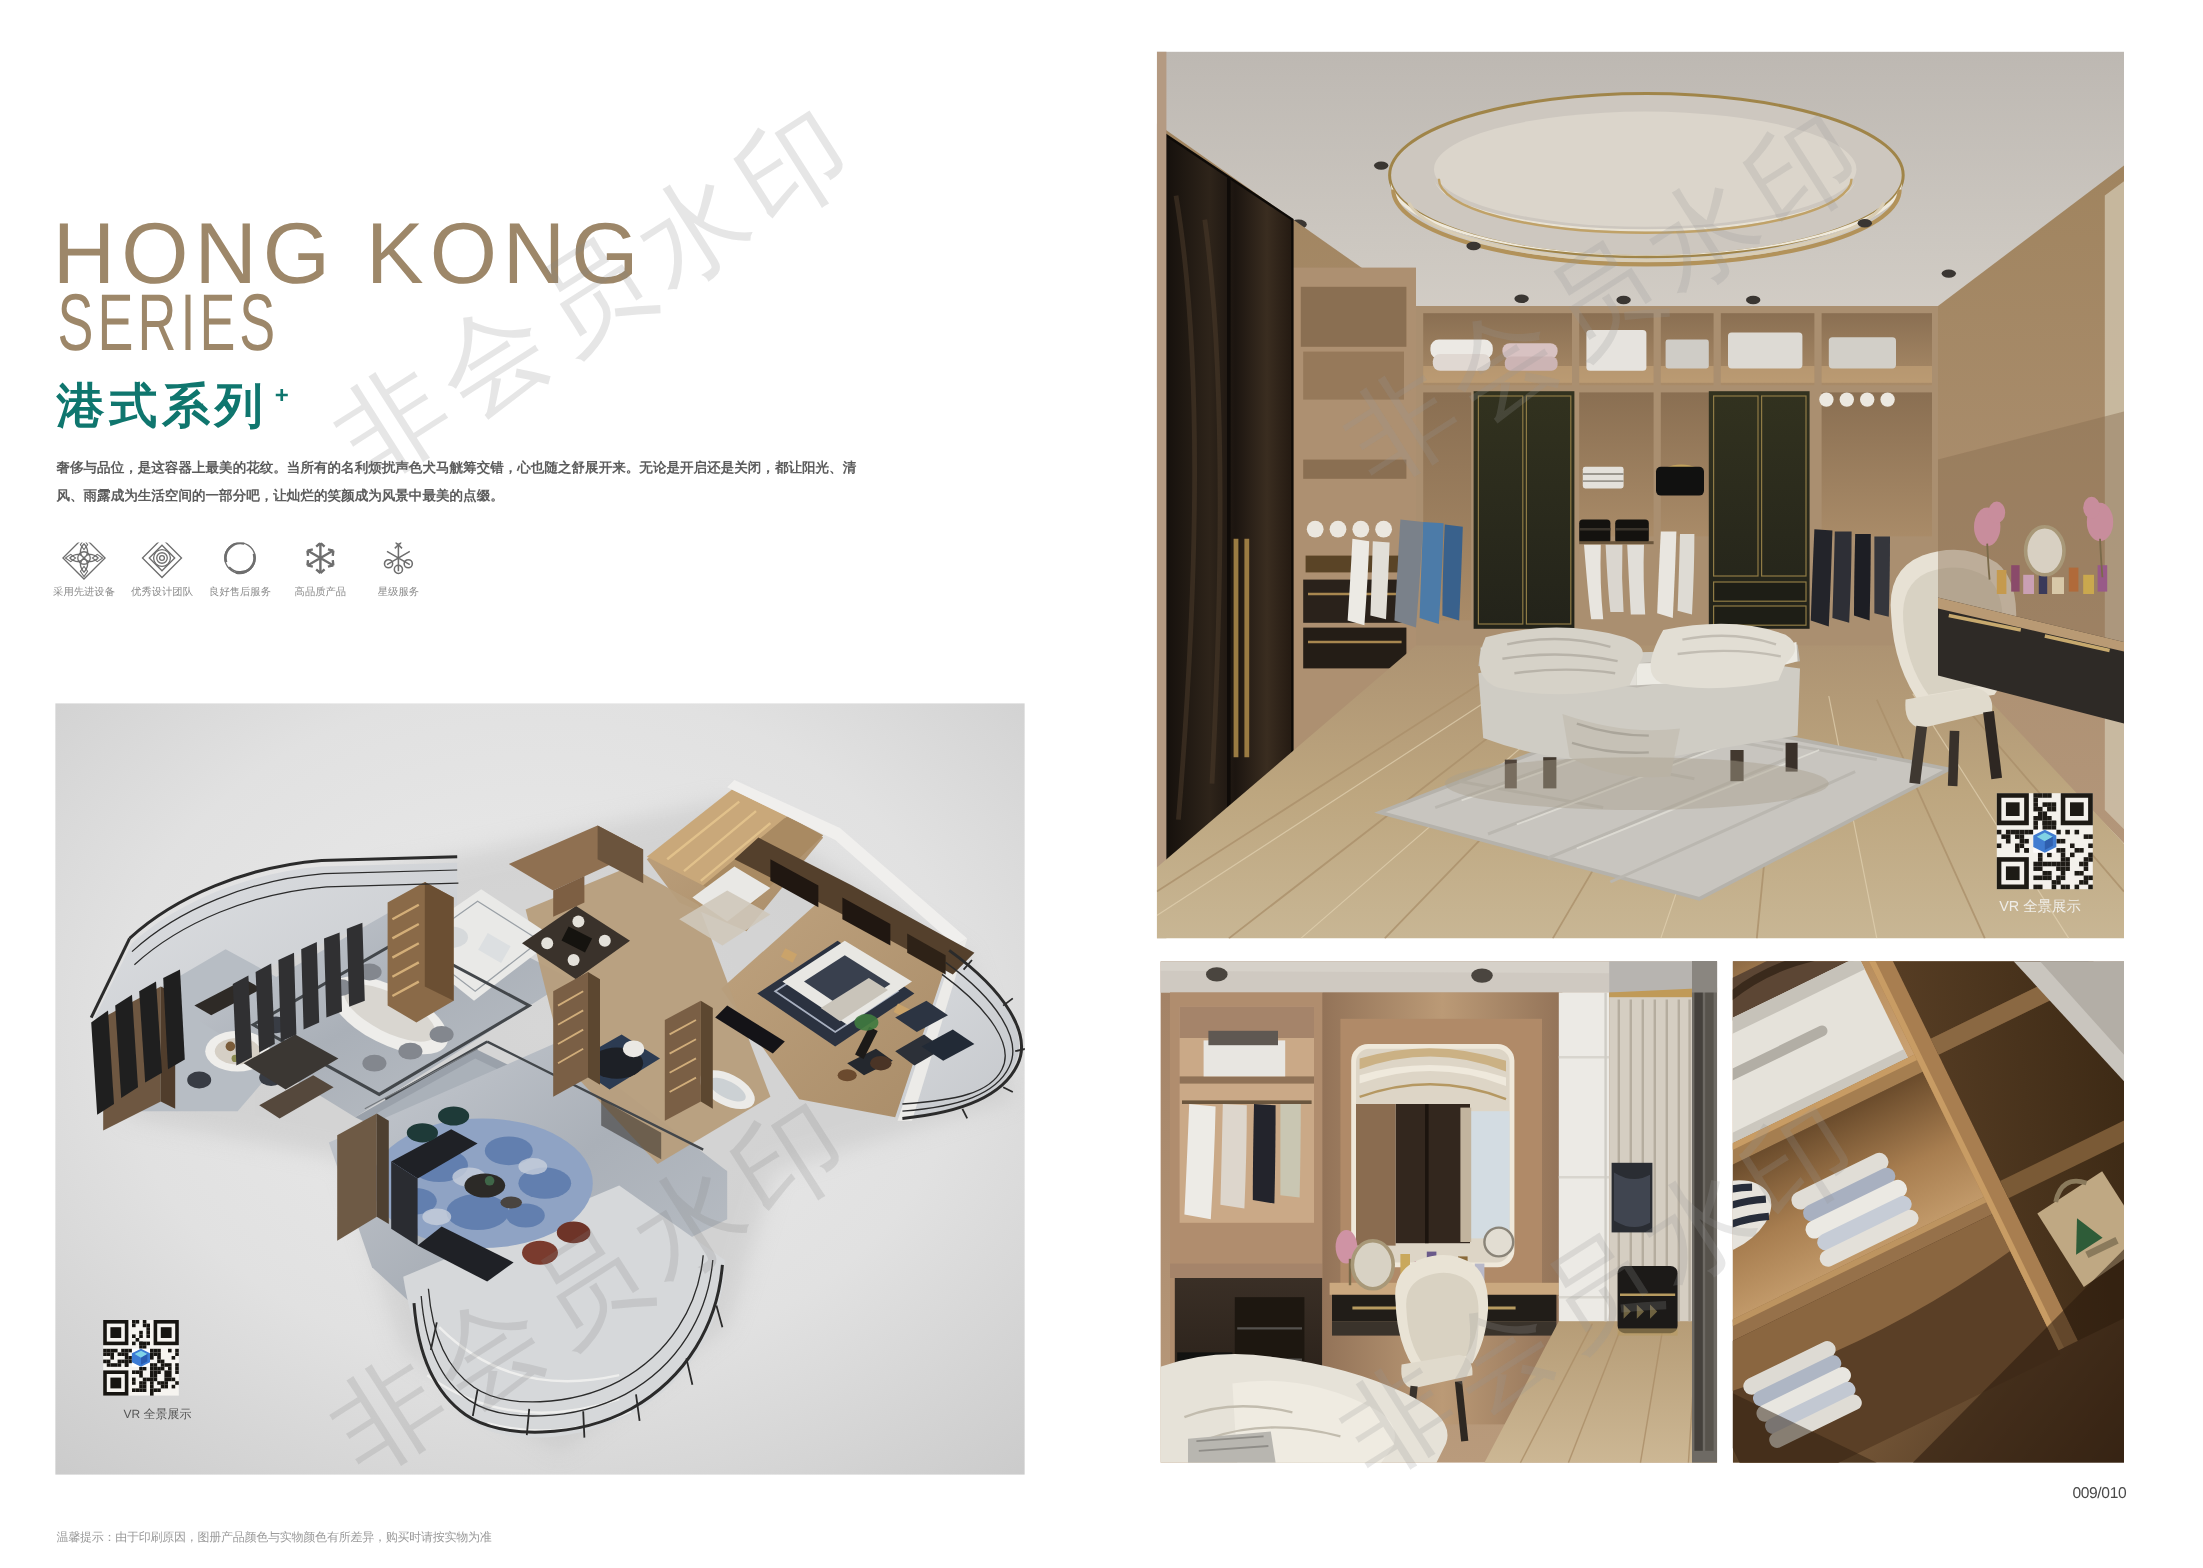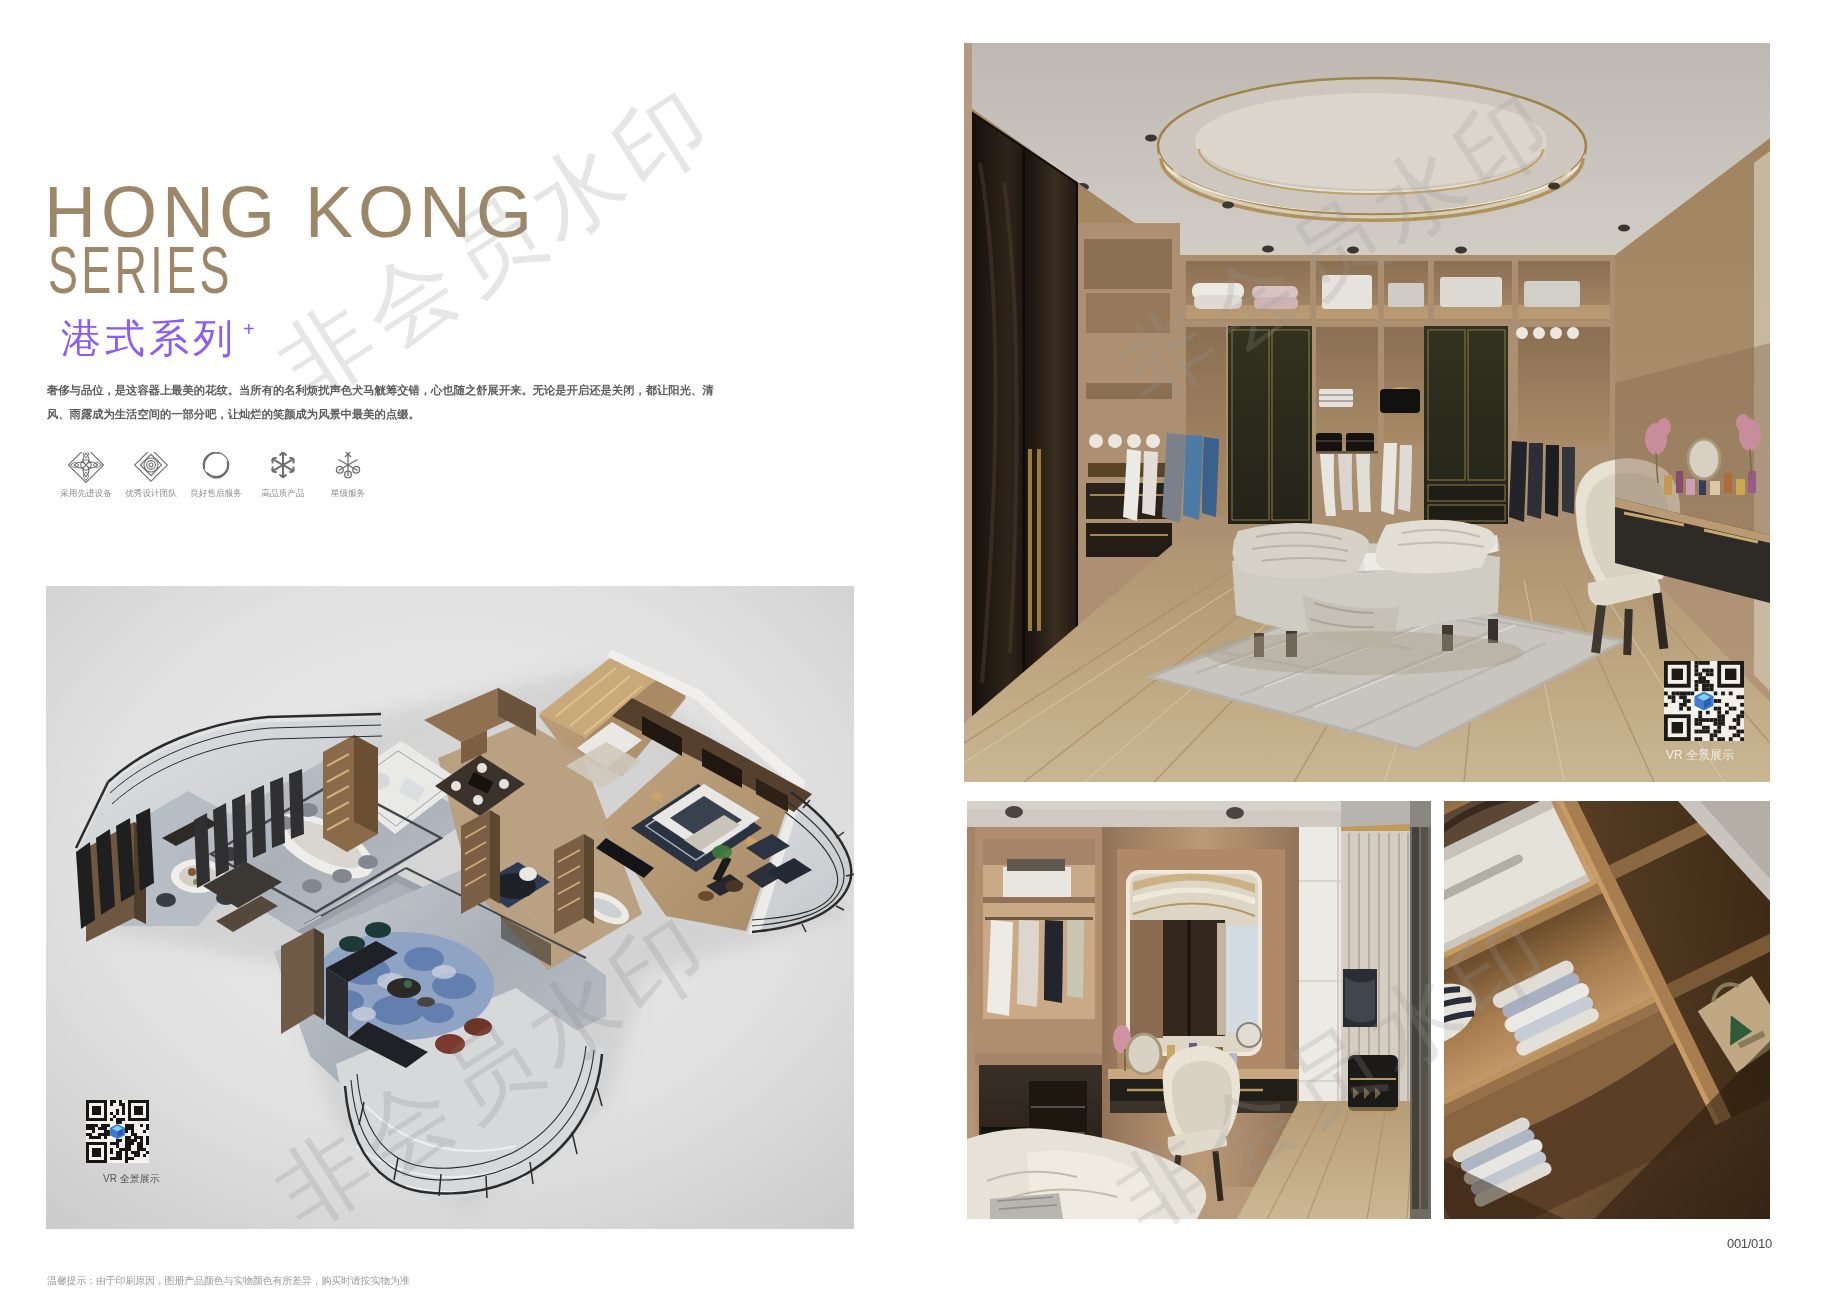--- a/index.html
+++ b/index.html
@@ -13,25 +13,25 @@
 
 <div class="abs" style="left:293px;top:1141px;transform:rotate(-32.5deg);transform-origin:0 60%;font-size:90px;letter-spacing:9px;color:rgba(130,130,130,0.20);white-space:nowrap;z-index:50;">非会员水印</div>
 
 <div class="abs" style="left:1137px;top:317px;transform:rotate(-32.5deg);transform-origin:0 60%;font-size:90px;letter-spacing:9px;color:rgba(150,150,150,0.22);white-space:nowrap;z-index:50;">非会员水印</div>
 
 <div class="abs" style="left:1134px;top:1144px;transform:rotate(-32.5deg);transform-origin:0 60%;font-size:90px;letter-spacing:9px;color:rgba(150,150,150,0.22);white-space:nowrap;z-index:50;">非会员水印</div>
 
 <div class="abs" style="left:44px;top:182px;color:#9d8769;font-size:72px;line-height:61px;letter-spacing:5px;white-space:nowrap;">HONG KONG</div>
 <div class="abs" style="left:48px;top:231px;color:#9d8769;font-size:67px;letter-spacing:5px;transform:scaleX(0.67);transform-origin:0 0;white-space:nowrap;">SERIES</div>
 
-<div class="abs" style="left:61px;top:311px;color:#8b5cf6;font-size:40px;letter-spacing:4px;">港式系列<span style="font-size:20px;vertical-align:16px;margin-left:6px;">+</span></div>
+<div class="abs" style="left:47px;top:311px;color:#0f766e;font-size:40px;letter-spacing:4px;font-weight:bold;">港式系列<span style="font-size:20px;vertical-align:16px;margin-left:6px;">+</span></div>
 
 <div class="abs" style="left:47px;top:378px;width:760px;color:#5c5c5c;font-size:11.3px;line-height:24px;letter-spacing:0px;white-space:nowrap;font-weight:bold;">奢侈与品位，是这容器上最美的花纹。当所有的名利烦扰声色犬马觥筹交错，心也随之舒展开来。无论是开启还是关闭，都让阳光、清<br>风、雨露成为生活空间的一部分吧，让灿烂的笑颜成为风景中最美的点缀。</div>
 
-<div class="abs" style="left:40px;top:452px;width:340px;height:60px;margin-left:16px;">
+<div class="abs" style="left:40px;top:452px;width:340px;height:60px;">
 <svg width="340" height="60" viewBox="0 0 340 60">
 <g stroke="#6e6e6e" fill="none" stroke-width="1.1">
 
 <g transform="translate(30,13)">
           <rect x="-12.4" y="-12.4" width="24.8" height="24.8" transform="rotate(45)"></rect>
           <circle r="5.2"></circle>
           <path d="M0,-12 C4,-7 4,-3 0,0 C-4,-3 -4,-7 0,-12 M12,0 C7,4 3,4 0,0 C3,-4 7,-4 12,0 M0,12 C-4,7 -4,3 0,0 C4,3 4,7 0,12 M-12,0 C-7,-4 -3,-4 0,0 C-3,4 -7,4 -12,0"></path>
           <path d="M0,-15.5 L3,-11 L0,-7 L-3,-11 Z M15.5,0 L11,3 L7,0 L11,-3 Z M0,15.5 L3,11 L0,7 L-3,11 Z M-15.5,0 L-11,3 L-7,0 L-11,-3 Z" stroke-width="0.9"></path>
         </g>
 
@@ -430,21 +430,21 @@
           <path d="M7.6,0 L15.1,3.8 L15.1,11.3 L7.6,15.1 L0,11.3 L0,3.8 Z" fill="#3b7bd4"></path>
           <path d="M7.6,1.8 L12.9,4.5 L7.6,7.6 L2.3,4.5 Z" fill="#7fd4e8"></path>
           <path d="M7.6,7.6 L12.9,4.5 L12.9,10.6 L7.6,13.3 Z" fill="#2a5cb0"></path>
         </g>
       </g>
 <text x="57" y="596" font-size="10" fill="#555" font-family="Liberation Sans">VR 全景展示</text>
 </svg></div>
 
 <div class="abs" style="left:47px;top:1238px;color:#9a9a9a;font-size:10px;letter-spacing:-0.2px;margin-top:36px;">温馨提示：由于印刷原因，图册产品颜色与实物颜色有所差异，购买时请按实物为准</div>
 
-<div class="abs" style="left:1727px;top:1236px;color:#4a4a4a;font-size:13px;letter-spacing:-0.3px;">001/010</div>
+<div class="abs" style="left:1727px;top:1236px;color:#4a4a4a;font-size:13px;letter-spacing:-0.3px;">009/010</div>
 
 <div class="abs" style="left:964px;top:43px;width:806px;height:739px;" id="photo1"><svg width="806" height="739" viewBox="0 0 806 739">
 <defs>
 <linearGradient id="p1ceil" x1="0" y1="0" x2="0" y2="1">
 <stop offset="0%" stop-color="#bdb8b2"></stop>
           <stop offset="60%" stop-color="#cdc8c1"></stop>
           <stop offset="100%" stop-color="#d8d2ca"></stop>
 </linearGradient>
 <radialGradient id="p1dome" cx="50%" cy="45%" r="60%">
 <stop offset="0%" stop-color="#e8e1d2"></stop>

